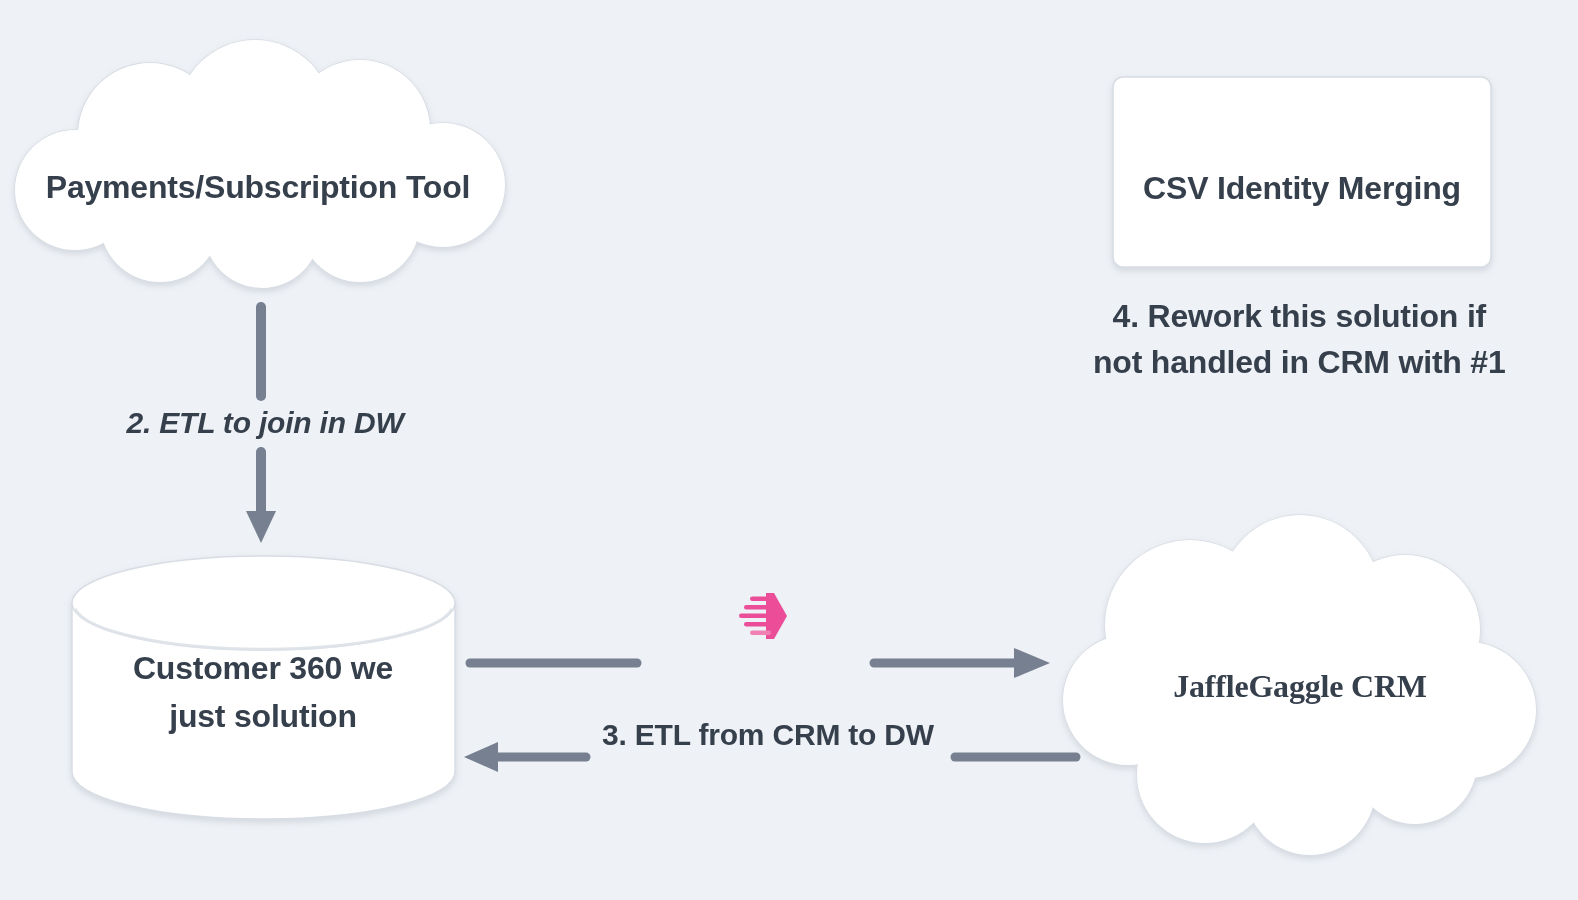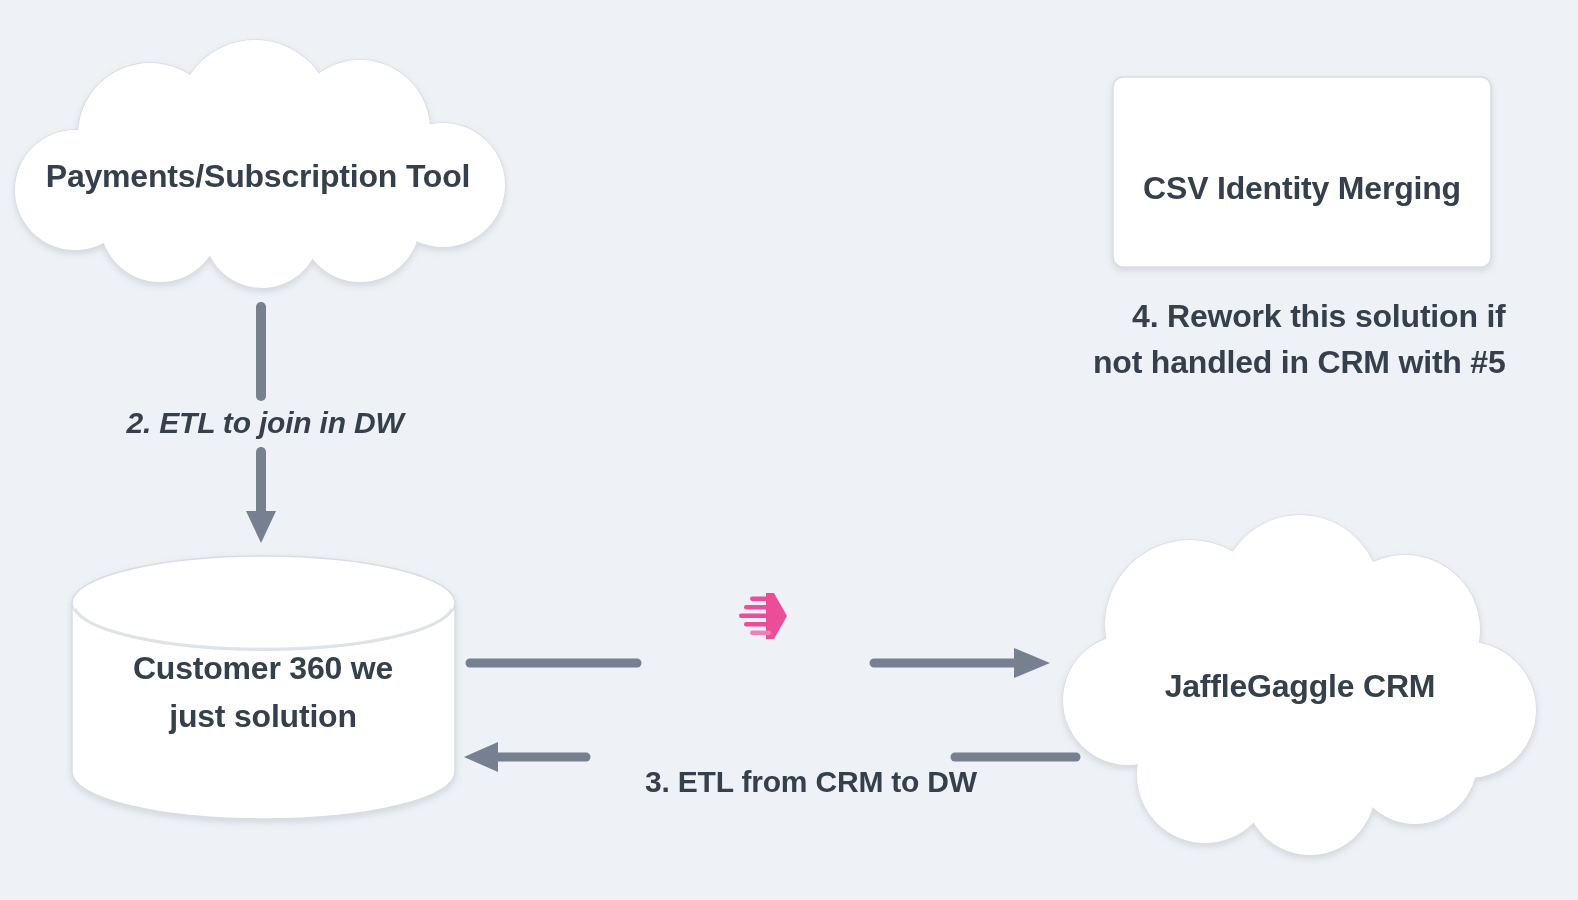--- a/index.html
+++ b/index.html
@@ -36,21 +36,21 @@
     text-align: center;
   }
   .edge-lbl {
     font-size: 30px;
   }
   .note-block {
     position: absolute;
     left: 1093px;
     top: 293px;
     line-height: 46px;
-    text-align: right;
+    text-align: center;
   }
   .two-line {
     line-height: 48px;
   }
   .stroked { fill:#FFFFFF; stroke:#D8DDE4; stroke-width:1.5; }
   .filled  { fill:#FFFFFF; }
   .arrow-line { stroke:#768090; stroke-linecap:round; fill:none; }
   .arrow-head { fill:#768090; }
   .shape-edge { stroke:#D8DDE4; stroke-width:1.5; }
 </style>
@@ -132,34 +132,34 @@
     <g>
       <path d="M766,593 L774,593 L787,616 L774,639 L766,639 Z" fill="#EC4D98"></path>
       <rect x="750" y="596.5" width="21" height="4.6" rx="2.3" fill="#EC4D98"></rect>
       <rect x="744" y="605" width="27" height="4.6" rx="2.3" fill="#EC4D98"></rect>
       <rect x="739" y="613.5" width="32" height="4.6" rx="2.3" fill="#EC4D98"></rect>
       <rect x="744" y="622" width="27" height="4.6" rx="2.3" fill="#EC4D98"></rect>
       <rect x="750" y="630.5" width="21" height="4.6" rx="2.3" fill="#F180B5"></rect>
     </g>
   </svg>
 
-  <div class="lbl center" style="left:258px; top:177px;">Payments/Subscription Tool</div>
+  <div class="lbl center" style="left:258px; top:188px;">Payments/Subscription Tool</div>
 
   <div class="lbl center" style="left:1302px; top:172px;margin-top:17px;">CSV Identity Merging</div>
 
   <div class="lbl center two-line" style="left:263px; top:692px;">
     <div>Customer 360 we</div>
     <div>just solution</div>
   </div>
 
-  <div class="lbl center" style="left:1300px; top:687px;">JaffleGaggle CRM</div>
+  <div class="lbl center" style="left:1300px; top:687px;font-family:Liberation Serif, serif;">JaffleGaggle CRM</div>
 
   <div class="lbl edge-lbl center" style="left:265px; top:422px;font-style:italic;">2. ETL to join in DW</div>
 
 
-  <div class="lbl edge-lbl center" style="left:768px; top:781px;margin-left:43px;">3. ETL from CRM to DW</div>
+  <div class="lbl edge-lbl center" style="left:768px; top:734px;">3. ETL from CRM to DW</div>
 
   <div class="lbl note-block">
     <div>4. Rework this solution if</div>
-    <div>not handled in CRM with #5</div>
+    <div>not handled in CRM with #1</div>
   </div>
 
 </div>
 
 </body></html>

